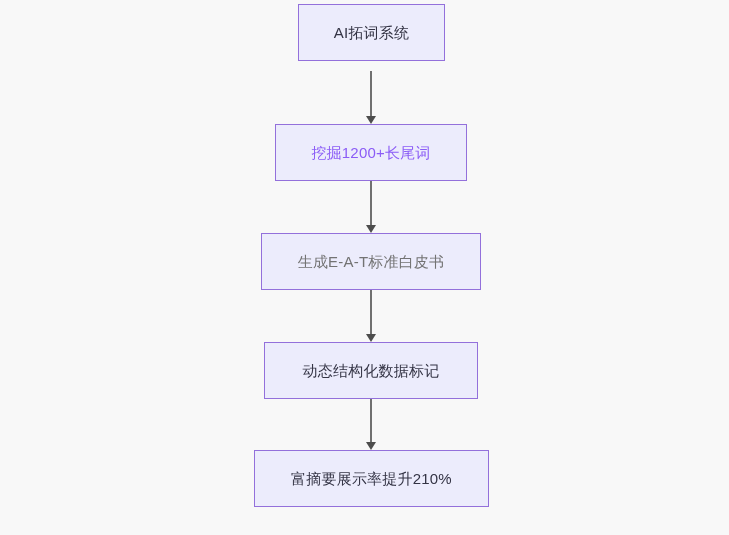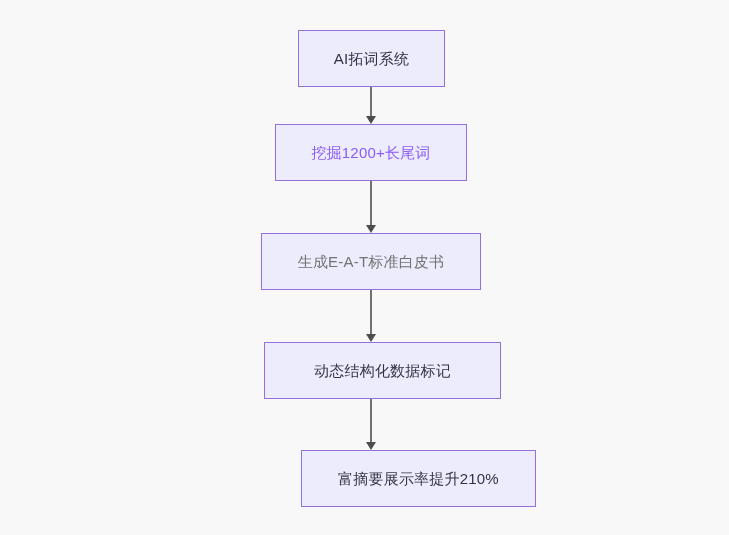--- a/index.html
+++ b/index.html
@@ -74,33 +74,33 @@
   <div class="connector" style="left: 370px; top: 290px; height: 52px;">
     <div class="connector-line" style="height: 45px; background: rgb(112, 112, 112);"></div>
     <div class="connector-head" style="top: 44px;"></div>
   </div>
 
   <div class="connector" style="left: 370px; top: 399px; height: 51px;">
     <div class="connector-line" style="height: 44px; background: rgb(112, 112, 112);"></div>
     <div class="connector-head" style="top: 43px;"></div>
   </div>
 
-  <div class="flow-node" style="left: 298px; top: 30px; width: 147px; height: 57px; background: rgb(236, 236, 252); border-color: rgb(147, 112, 219); color: rgb(51, 51, 68);">
+  <div class="flow-node" style="left: 298px; top: 4px; width: 147px; height: 57px; background: rgb(236, 236, 252); border-color: rgb(147, 112, 219); color: rgb(51, 51, 68);">
     <span class="flow-node-label">AI拓词系统</span>
   </div>
 
   <div class="flow-node" style="left: 275px; top: 124px; width: 192px; height: 57px; background: rgb(236, 236, 252); border-color: rgb(147, 112, 219); color: #8b5cf6;">
     <span class="flow-node-label">挖掘1200+长尾词</span>
   </div>
 
   <div class="flow-node" style="left: 261px; top: 233px; width: 220px; height: 57px; background: rgb(236, 236, 252); border-color: rgb(147, 112, 219); color: #737373;">
     <span class="flow-node-label">生成E-A-T标准白皮书</span>
   </div>
 
-  <div class="flow-node" style="left: 264px; top: 342px; width: 237px; height: 57px; background: rgb(236, 236, 252); border-color: rgb(147, 112, 219); color: rgb(51, 51, 68);">
+  <div class="flow-node" style="left: 264px; top: 342px; width: 214px; height: 57px; background: rgb(236, 236, 252); border-color: rgb(147, 112, 219); color: rgb(51, 51, 68);">
     <span class="flow-node-label">动态结构化数据标记</span>
   </div>
 
-  <div class="flow-node" style="left: 254px; top: 450px; width: 235px; height: 57px; background: rgb(236, 236, 252); border-color: rgb(147, 112, 219); color: rgb(51, 51, 68); margin-left: 47px;">
+  <div class="flow-node" style="left: 254px; top: 450px; width: 235px; height: 57px; background: rgb(236, 236, 252); border-color: rgb(147, 112, 219); color: rgb(51, 51, 68);">
     <span class="flow-node-label">富摘要展示率提升210%</span>
   </div>
 
 </div>
 
 </body></html>

